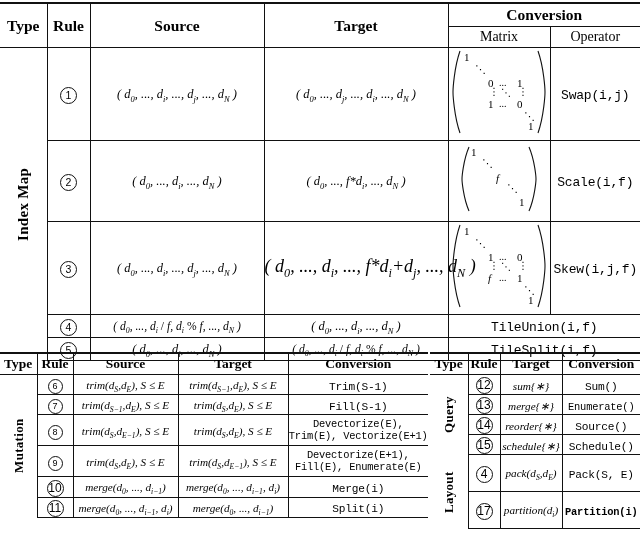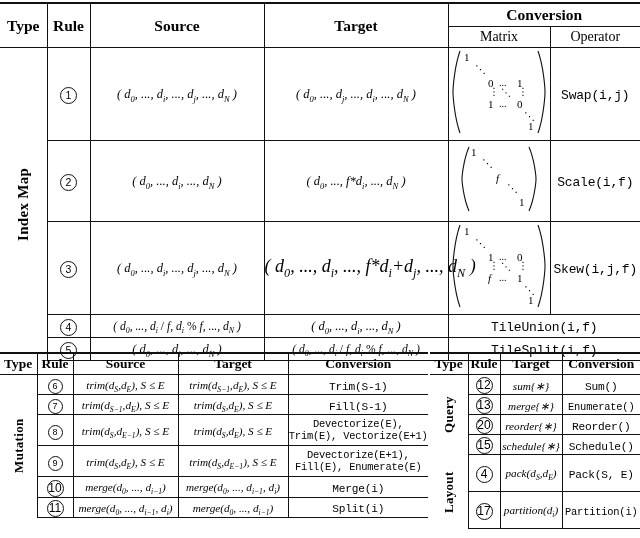--- a/index.html
+++ b/index.html
@@ -397,27 +397,27 @@
         </td>
         <td class="vl hb">
           <span class="tup"><i>merge</i>{∗}</span>
         </td>
         <td class="vl hb">
           <span class="mono sm">Enumerate()</span>
         </td>
       </tr>
       <tr>
         <td class="vl hb" style="height:18px;">
-          <span class="circ wide">20</span>
+          <span class="circ wide">14</span>
         </td>
         <td class="vl hb">
           <span class="tup"><i>reorder</i>{∗}</span>
         </td>
         <td class="vl hb">
-          <span class="mono">Reorder()</span>
+          <span class="mono">Source()</span>
         </td>
       </tr>
       <tr>
         <td class="vl hb" style="height:18px;">
           <span class="circ wide">15</span>
         </td>
         <td class="vl hb">
           <span class="tup"><i>schedule</i>{∗}</span>
         </td>
         <td class="vl hb">
@@ -436,20 +436,20 @@
           <span class="mono">Pack(S, E)</span>
         </td>
       </tr>
       <tr>
         <td class="vl" style="height:36px;border-bottom:1.7px solid #111;">
           <span class="circ wide">17</span>
         </td>
         <td class="vl" style="border-bottom:1.7px solid #111;">
           <span class="tup"><i>partition</i>(<i>d</i><sub>i</sub>)</span>
         </td>
-        <td class="vl" style="border-bottom:1.7px solid #111;">
+        <td class="vl" style="border-bottom:1.7px solid #111;font-weight:bold;">
           <span class="mono sm">Partition(i)</span>
         </td>
       </tr>
     </tbody>
   </table>
 
 </div>
 
 </body></html>

